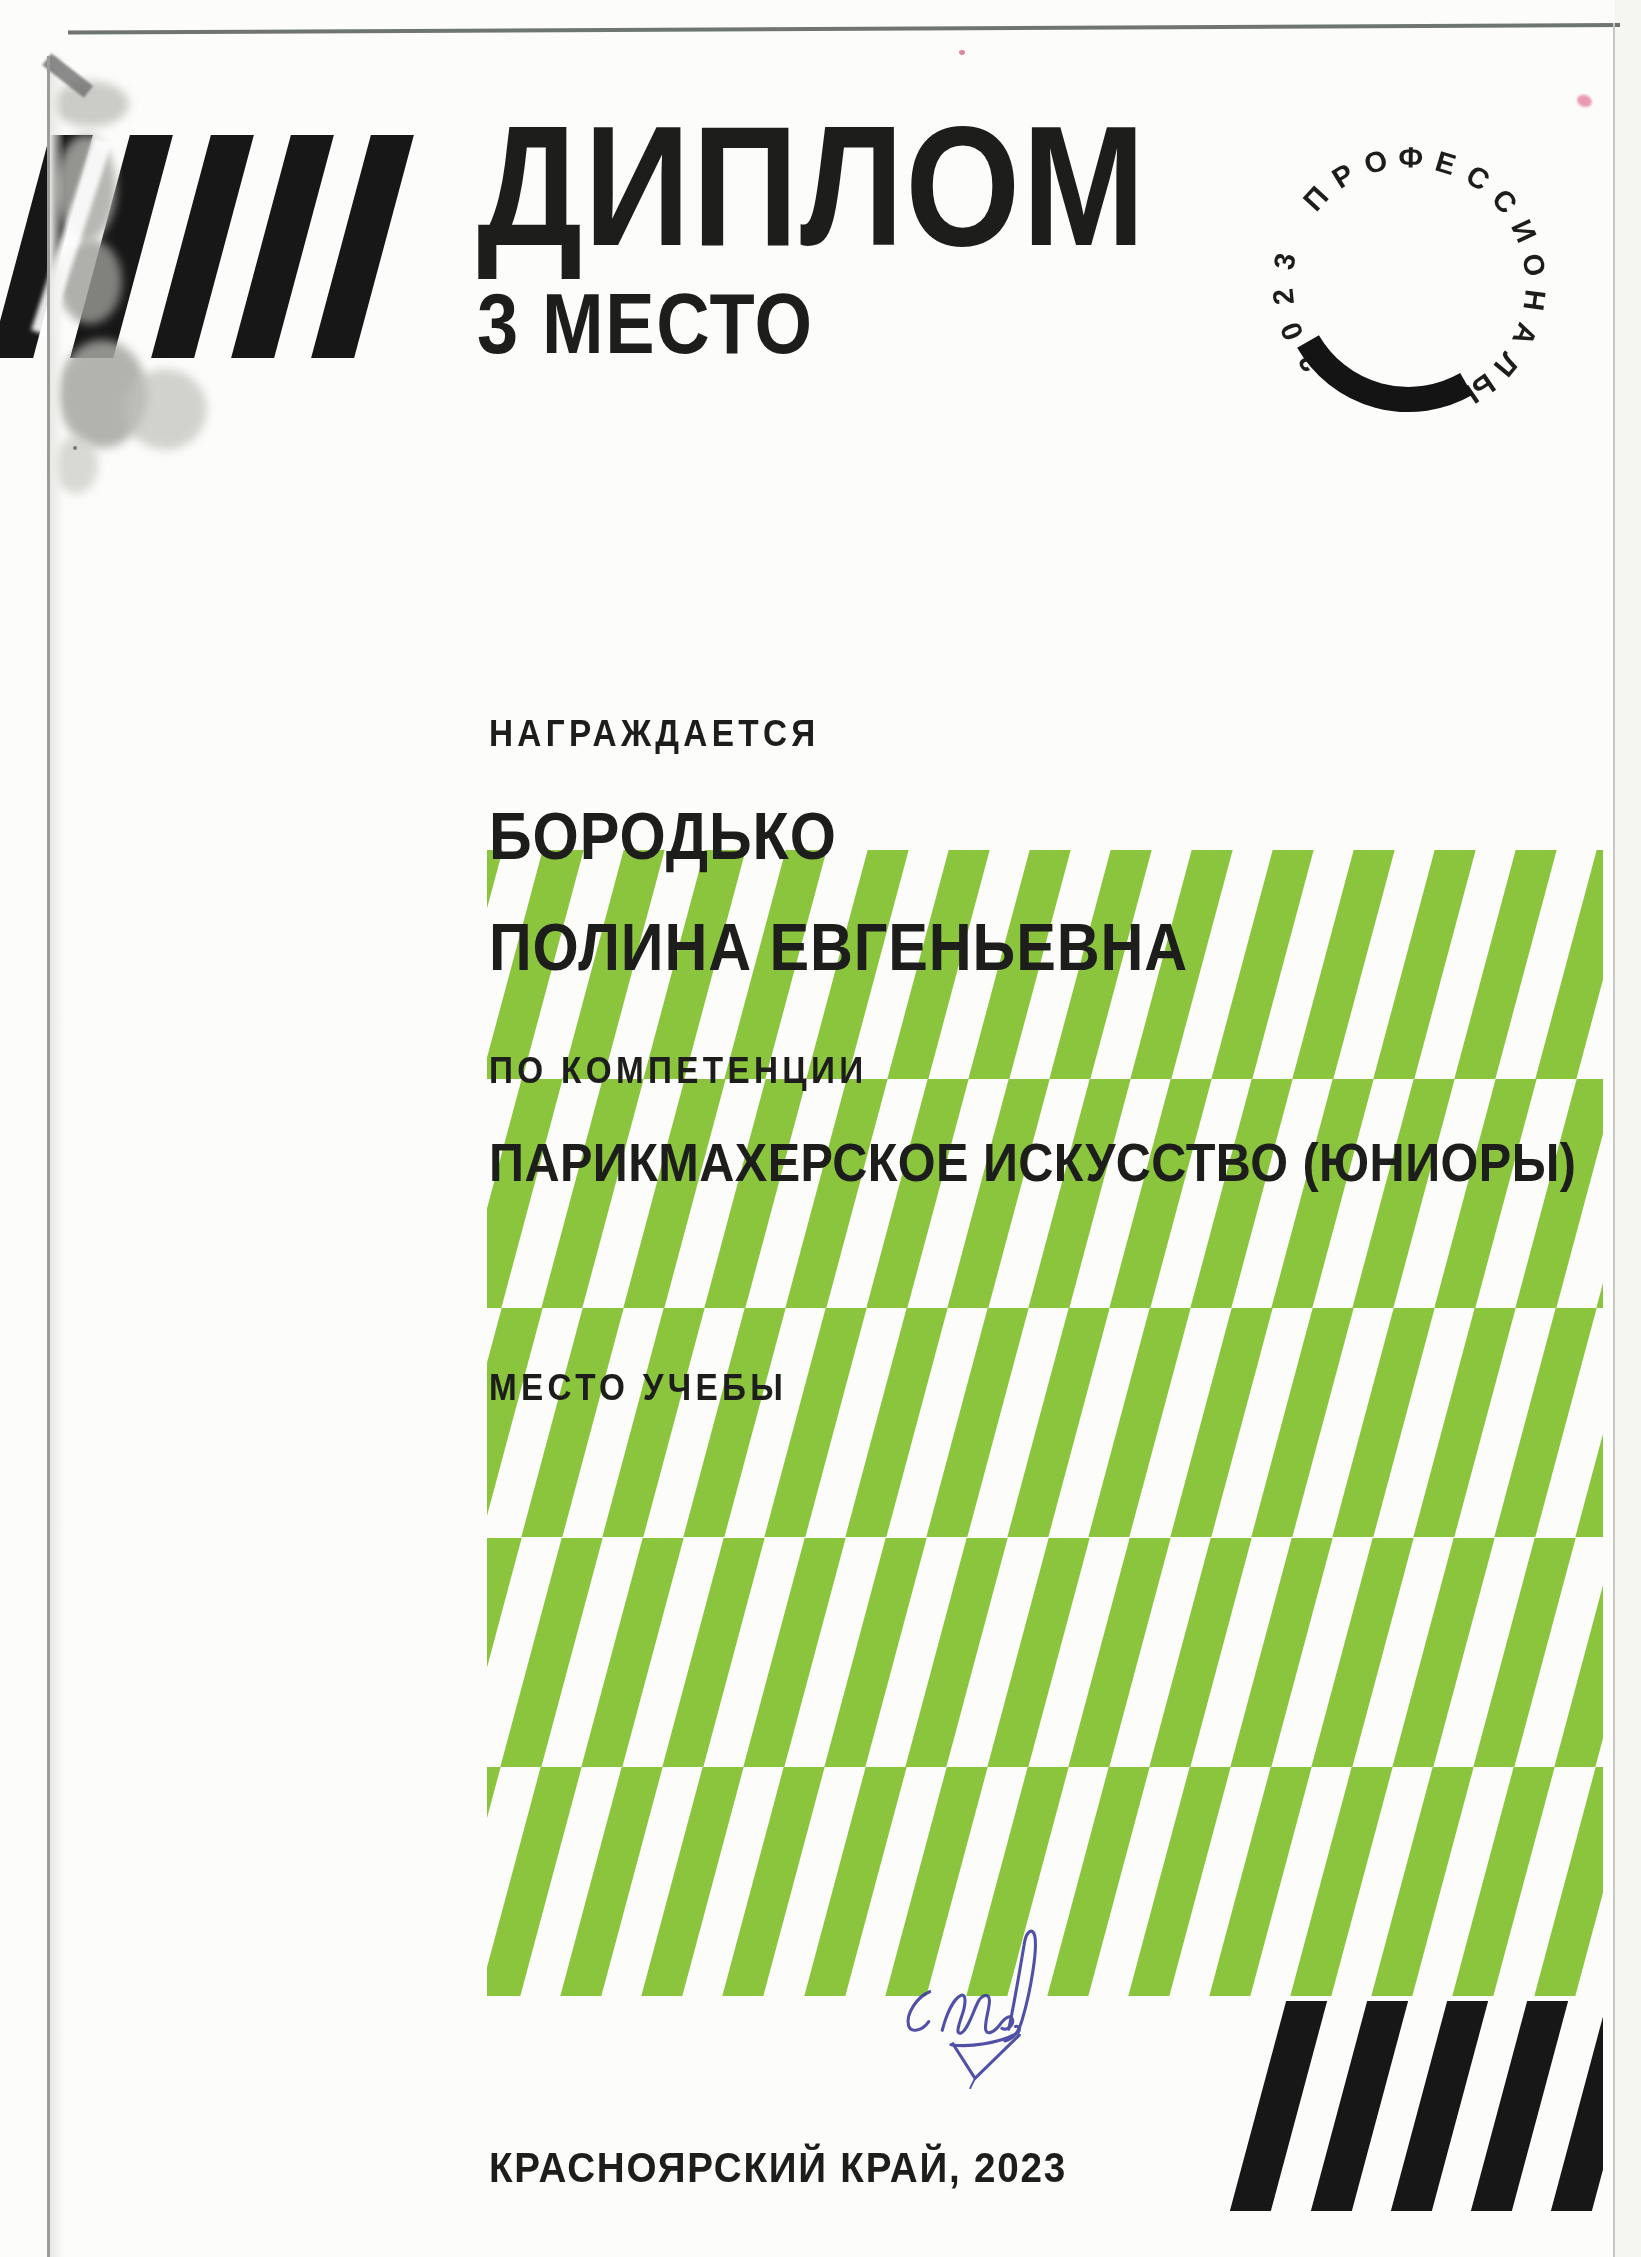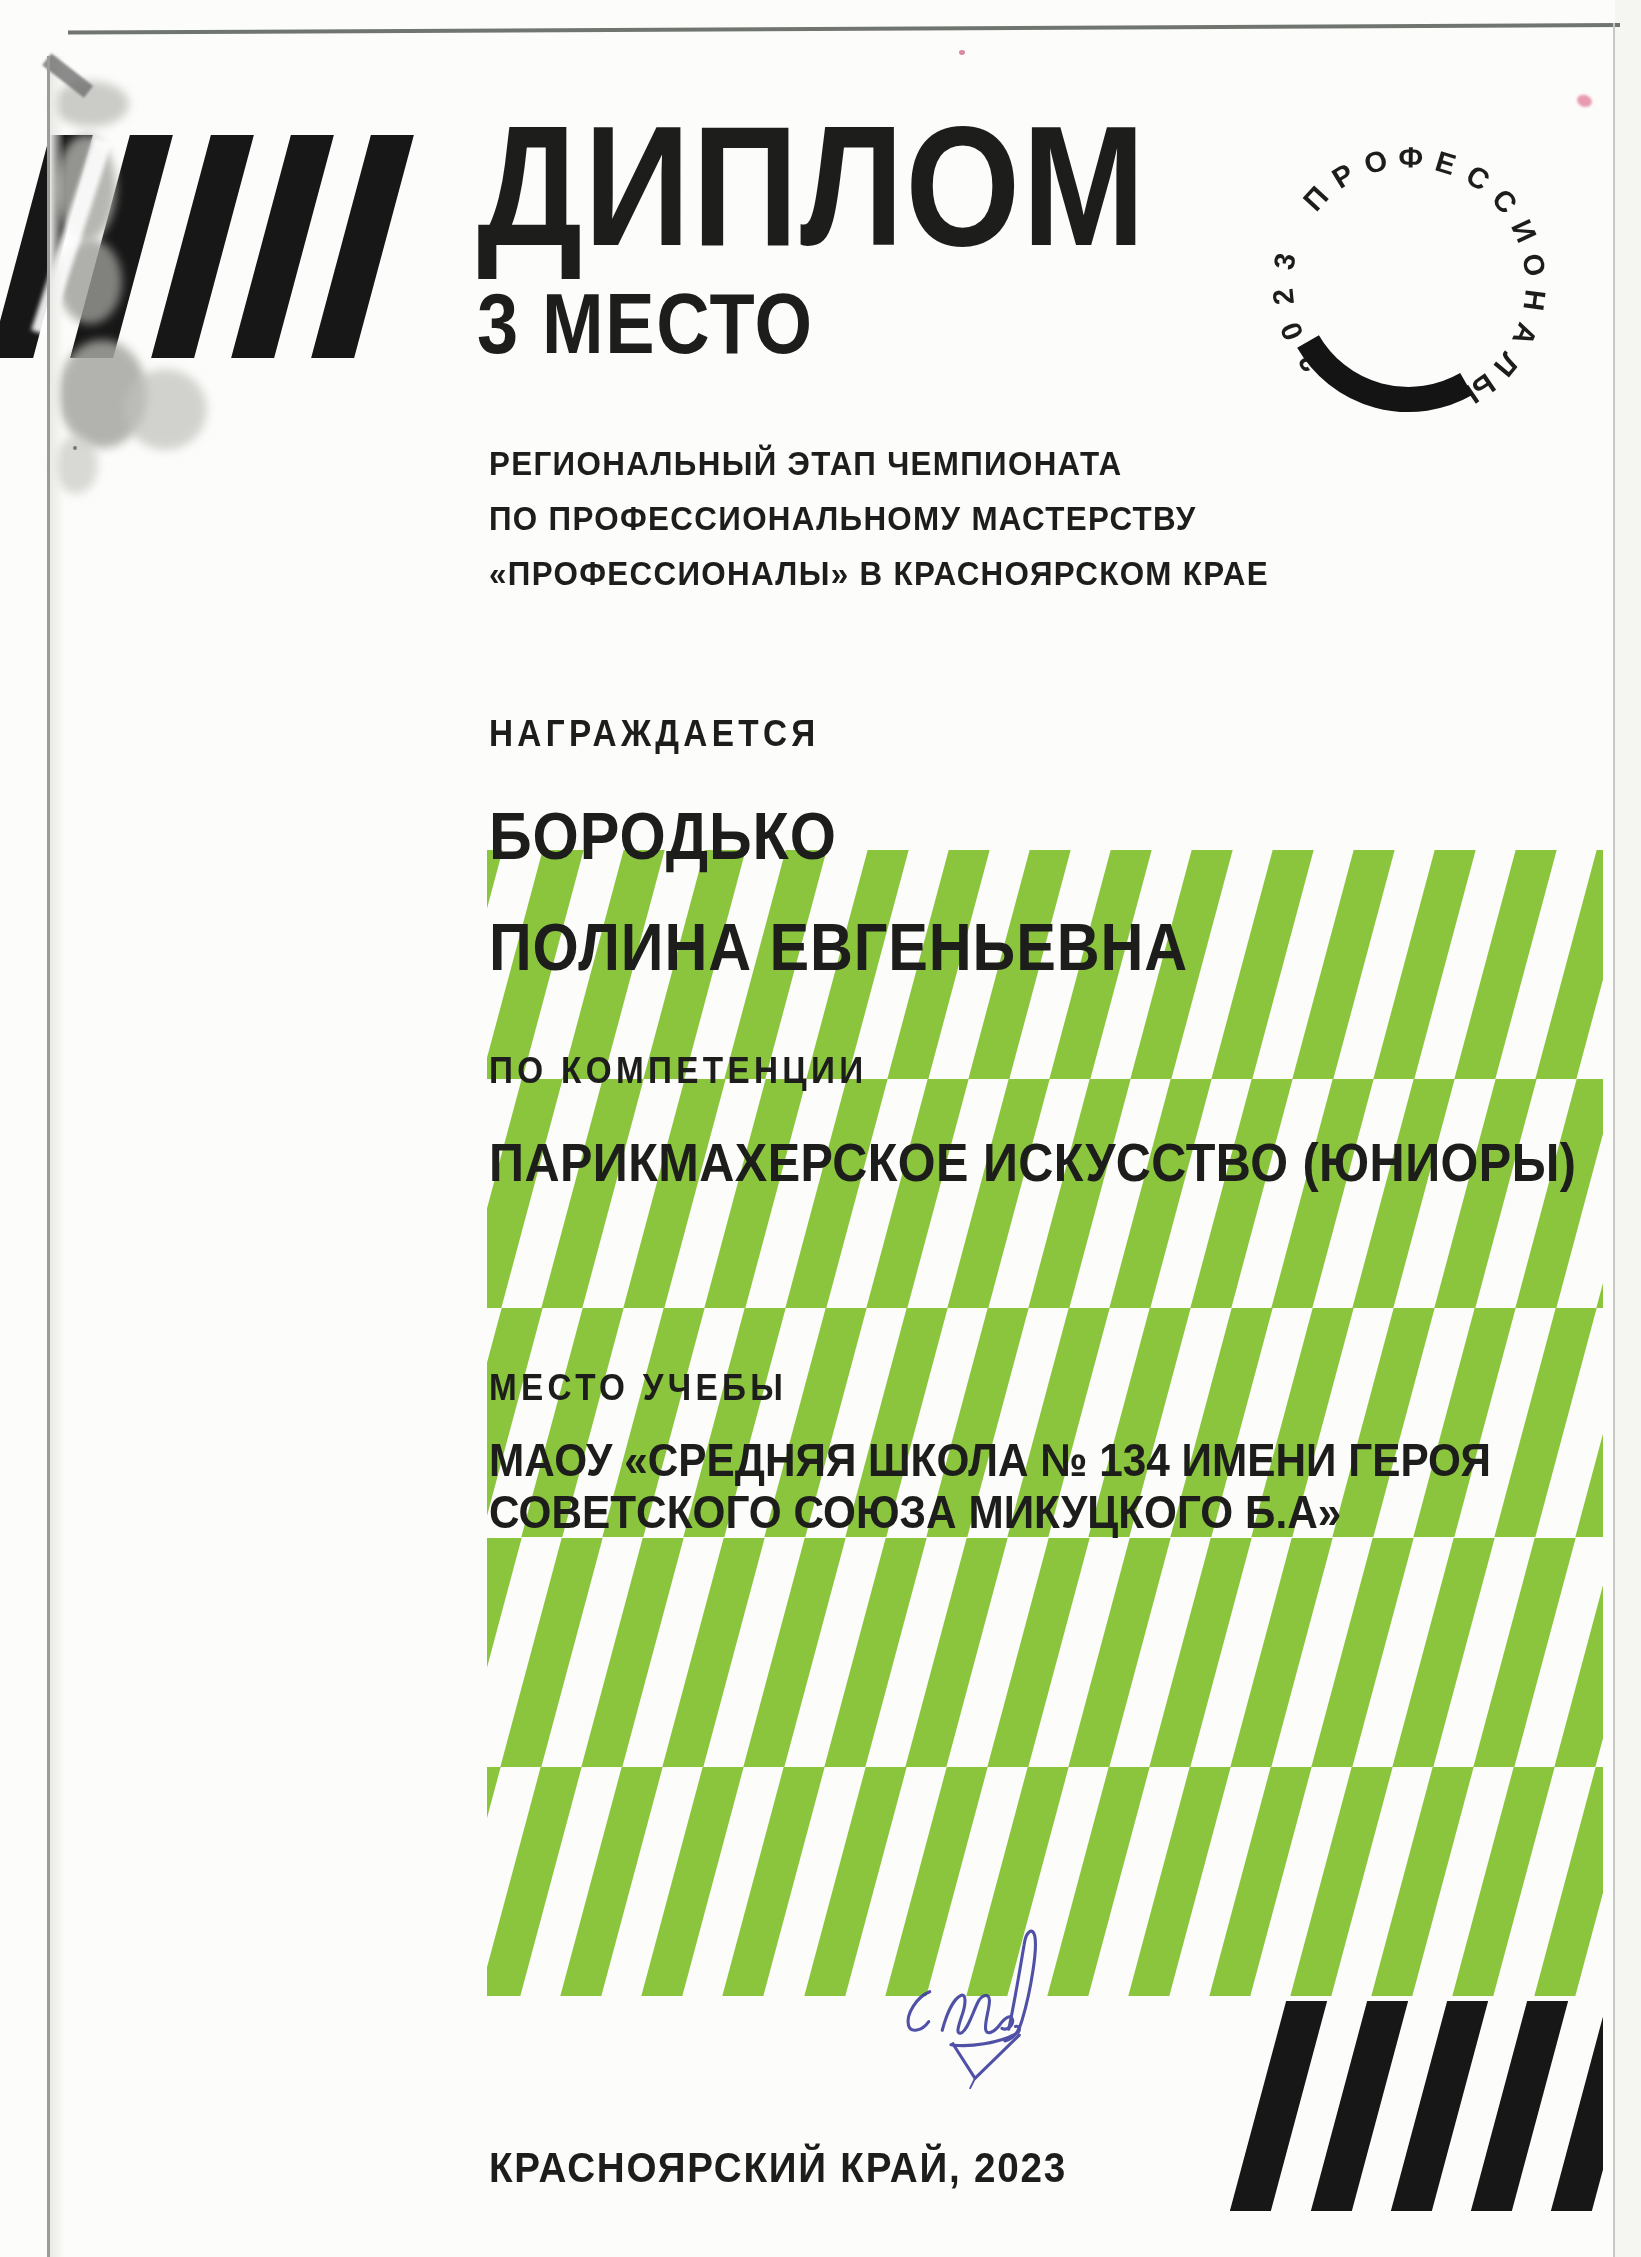--- a/index.html
+++ b/index.html
@@ -141,38 +141,29 @@
       <div class="stripe" style="left: 43px; width: 41px; background: rgb(23, 23, 23); transform: skewX(-15deg);"></div>
       <div class="stripe" style="left: 124px; width: 41px; background: rgb(23, 23, 23); transform: skewX(-15deg);"></div>
       <div class="stripe" style="left: 204px; width: 41px; background: rgb(23, 23, 23); transform: skewX(-15deg);"></div>
       <div class="stripe" style="left: 284px; width: 41px; background: rgb(23, 23, 23); transform: skewX(-15deg);"></div>
       <div class="stripe" style="left: 364px; width: 41px; background: rgb(23, 23, 23); transform: skewX(-15deg);"></div>
     </div>
 
   <div class="abs txt t-title" style="left:477px;top:89px;z-index:3;">ДИПЛОМ</div>
   <div class="abs txt t-place" style="left:477px;top:275px;z-index:3;">3 МЕСТО</div>
 
-  <div class="abs" style="left:489px;top:436px;z-index:3;">
-    <div class="txt t-sub">РЕГИОНАЛЬНЫЙ ЭТАП ЧЕМПИОНАТА</div>
-    <div class="txt t-sub">ПО ПРОФЕССИОНАЛЬНОМУ МАСТЕРСТВУ</div>
-    <div class="txt t-sub">«ПРОФЕССИОНАЛЫ» В КРАСНОЯРСКОМ КРАЕ</div>
-  </div>
 
   <div class="abs txt t-label" style="left:489px;top:713px;z-index:3;">НАГРАЖДАЕТСЯ</div>
   <div class="abs txt t-name" style="left:489px;top:799px;z-index:3;">БОРОДЬКО</div>
   <div class="abs txt t-name" style="left:489px;top:910px;z-index:3;">ПОЛИНА ЕВГЕНЬЕВНА</div>
 
   <div class="abs txt t-label" style="left:489px;top:1050px;z-index:3;">ПО КОМПЕТЕНЦИИ</div>
   <div class="abs txt t-comp" style="left:489px;top:1131px;z-index:3;">ПАРИКМАХЕРСКОЕ ИСКУССТВО (ЮНИОРЫ)</div>
 
   <div class="abs txt t-label" style="left:489px;top:1367px;z-index:3;">МЕСТО УЧЕБЫ</div>
-  <div class="abs" style="left:489px;top:1434px;z-index:3;">
-    <div class="txt t-school">МАОУ «СРЕДНЯЯ ШКОЛА № 134 ИМЕНИ ГЕРОЯ</div>
-    <div class="txt t-school">СОВЕТСКОГО СОЮЗА МИКУЦКОГО Б.А»</div>
-  </div>
 
 
   <svg class="abs" style="left:869px;top:1892px;z-index:4;" width="212" height="290" viewBox="900 1960 220 300">
     <g fill="none" stroke="#3e3e9d" stroke-width="3.2" stroke-linecap="round" opacity="0.9">
       <path d="M 963 2063 C 950 2068 938 2086 941 2098 C 943 2106 955 2104 962 2094"></path>
       <path d="M 976 2103 C 980 2088 987 2071 995 2067 C 1002 2064 1000 2078 996 2089 C 993 2098 990 2107 995 2106 C 1002 2104 1007 2086 1013 2074 C 1017 2066 1025 2064 1025 2072 C 1025 2081 1020 2094 1021 2102 C 1022 2109 1030 2105 1036 2097 C 1041 2090 1047 2086 1049 2092 C 1050 2098 1043 2104 1038 2101"></path>
       <path d="M 1045 2102 C 1050 2078 1057 2038 1061 2014 C 1063 2000 1070 1996 1072 2005 C 1075 2018 1068 2062 1059 2092 C 1055 2106 1048 2113 1041 2114"></path>
       <path d="M 985 2118 C 1005 2121 1035 2116 1052 2107 C 1058 2104 1057 2098 1052 2099"></path>
       <path d="M 987 2117 L 1010 2153 L 1056 2108"></path>
       <path d="M 1010 2153 L 1005 2163" stroke-width="2"></path>

